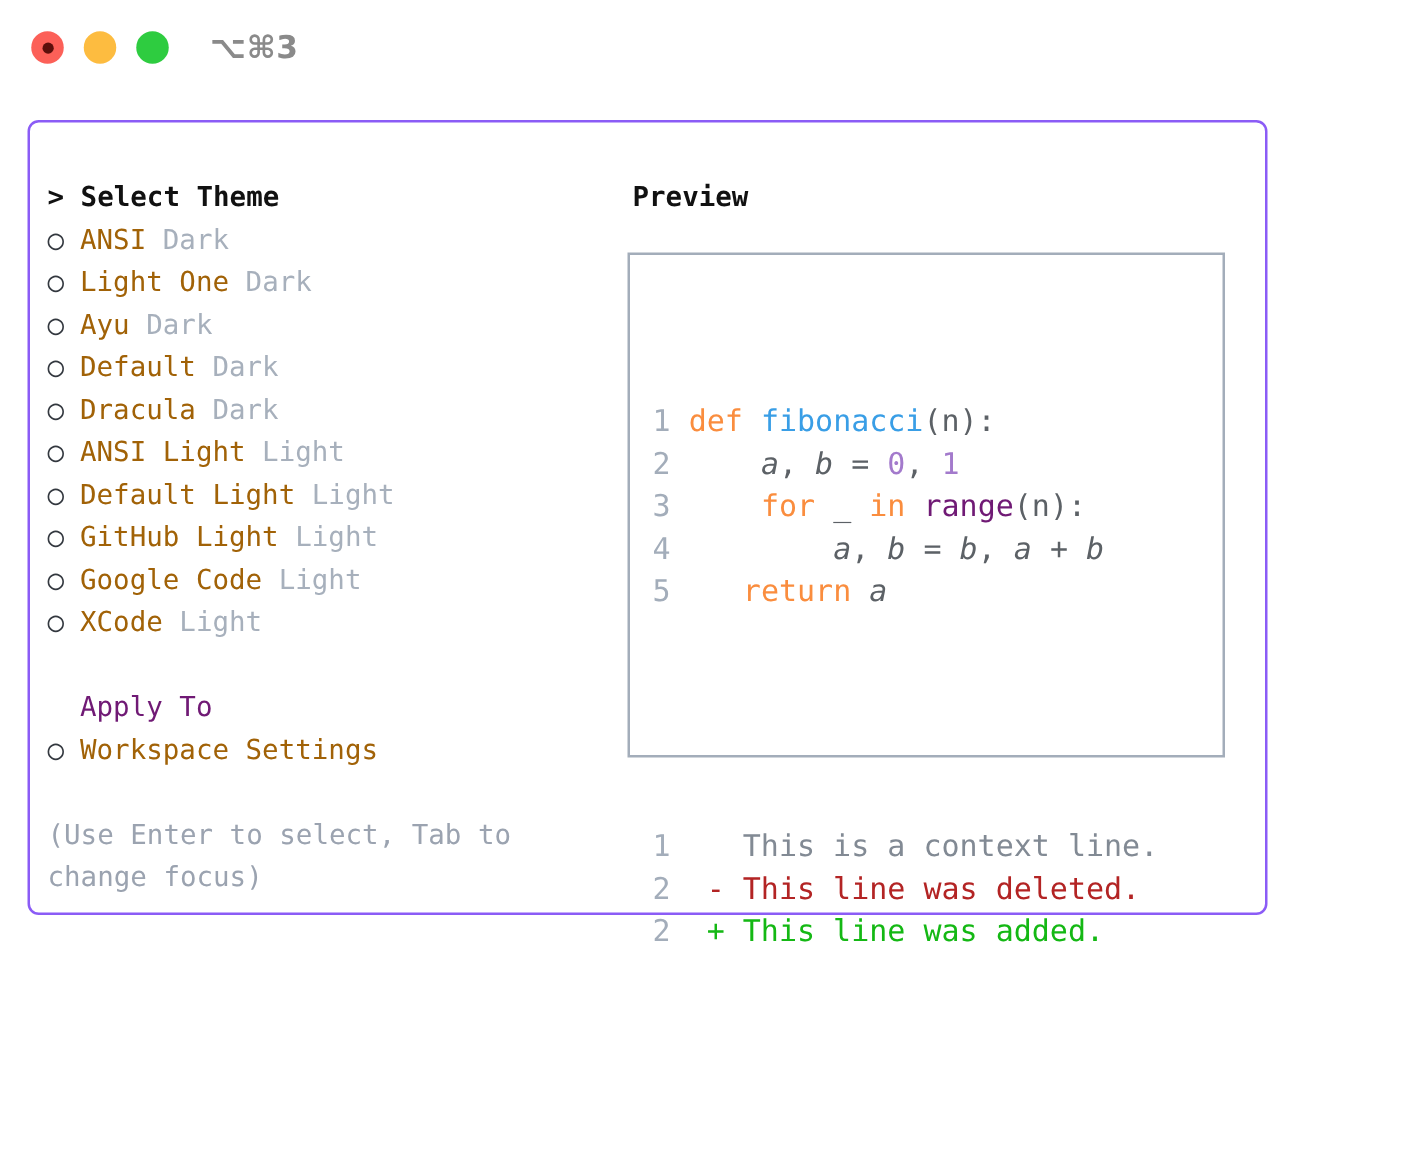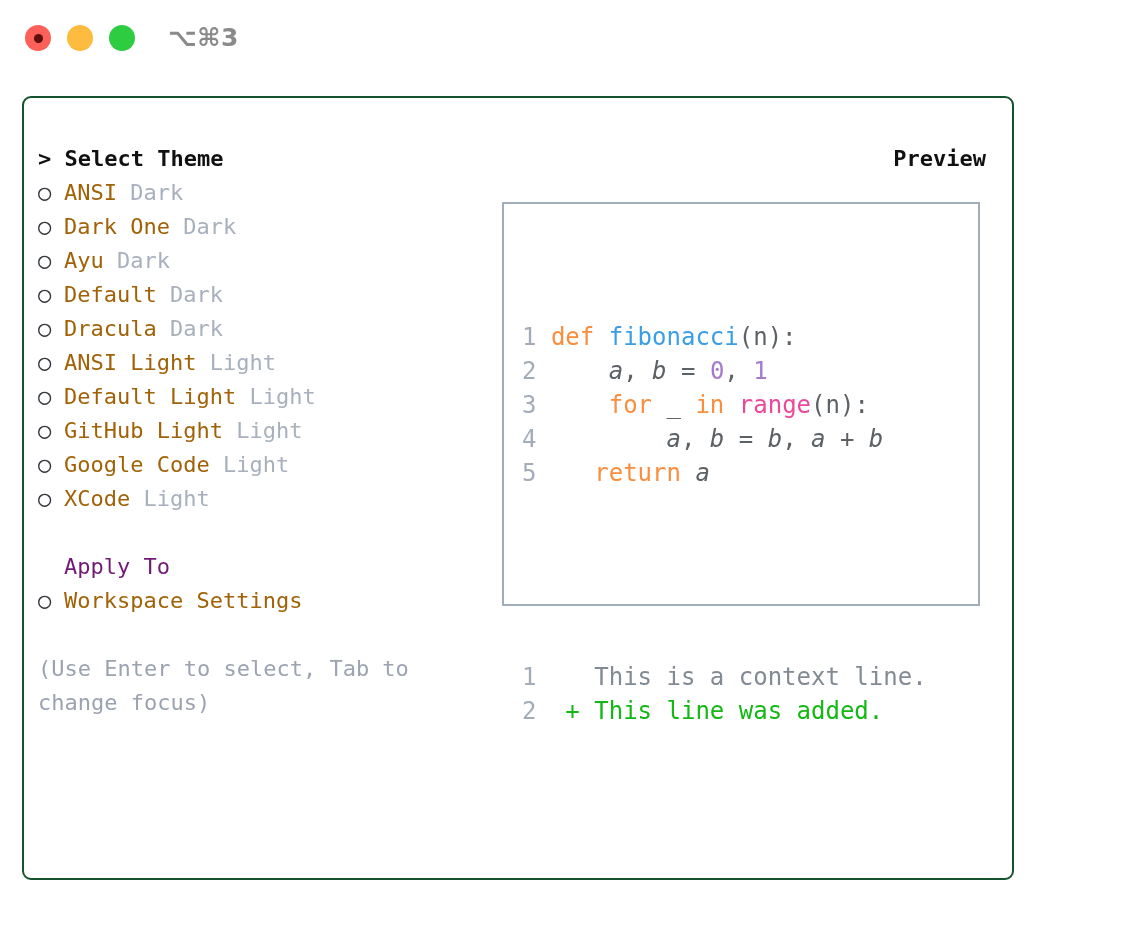--- a/index.html
+++ b/index.html
@@ -68,39 +68,38 @@
     letter-spacing: 0.5px;
     line-height: 30px;
   }
 
   
   .panel {
     position: absolute;
     left: 22px;
     top: 96px;
     width: 992px;
-    height: 784px;
-    border: 2px solid #14532d;
+    height: 636px;
+    border: 2px solid #8b5cf6;
     border-radius: 9px;
     box-sizing: border-box;
     background: #ffffff;
   }
 
   .col-left {
     position: absolute;
     left: 14px;
     top: 44px;
     width: 450px;
   }
   .col-right {
     position: absolute;
-    left: 462px;
+    left: 482px;
     top: 44px;
     width: 500px;
-    text-align: right;
   }
 
   
   .mono {
     font-family: "DejaVu Sans Mono", "Liberation Mono", monospace;
     font-size: 22px;
     line-height: 34px;
     white-space: pre;
   }
   .hdr {
@@ -154,21 +153,21 @@
   }
   .ln {
     color: #A3ADBA;
   }
   .blank-line { height: 34px; }
 
   
   .t-kw    { color: #FA8D3E; }
   .t-fn    { color: #399EE6; }
   .t-num   { color: #A37ACC; }
-  .t-call  { color: #ec4899; text-align: right; }
+  .t-call  { color: #701a75; text-align: right; }
   .t-punct { color: #5C6166; }
   .t-var   { color: #5C6166; font-style: italic; }
   .t-plain { color: #5C6166; }
 
   .d-ctx { color: #828A94; }
   .d-del { color: #B32424; }
   .d-add { color: #14B814; }
 </style>
 </head>
 <body>
@@ -183,21 +182,21 @@
     </div>
     <div class="shortcut">⌥⌘3</div>
   </div>
 
   <div class="panel">
 
     <div class="col-left">
       <div class="mono hdr row">&gt; Select Theme</div>
       <div id="theme-list">
           <div class="mono row"><span class="bullet bul-off">○</span><span class="name-dark">ANSI</span><span class="variant"> Dark</span></div>
-          <div class="mono row"><span class="bullet bul-off">○</span><span class="name-dark">Dark One</span><span class="variant"> Dark</span></div>
+          <div class="mono row"><span class="bullet bul-off">○</span><span class="name-dark">Light One</span><span class="variant"> Dark</span></div>
           <div class="mono row"><span class="bullet bul-off">○</span><span class="name-dark">Ayu</span><span class="variant"> Dark</span></div>
           <div class="mono row"><span class="bullet bul-off">○</span><span class="name-dark">Default</span><span class="variant"> Dark</span></div>
           <div class="mono row"><span class="bullet bul-off">○</span><span class="name-dark">Dracula</span><span class="variant"> Dark</span></div>
           <div class="mono row"><span class="bullet bul-off">○</span><span class="name-dark">ANSI Light</span><span class="variant"> Light</span></div>
           <div class="mono row"><span class="bullet bul-off">○</span><span class="name-dark">Default Light</span><span class="variant"> Light</span></div>
           <div class="mono row"><span class="bullet bul-off">○</span><span class="name-dark">GitHub Light</span><span class="variant"> Light</span></div>
           <div class="mono row"><span class="bullet bul-off">○</span><span class="name-dark">Google Code</span><span class="variant"> Light</span></div>
           <div class="mono row"><span class="bullet bul-off">○</span><span class="name-dark">XCode</span><span class="variant"> Light</span></div>
         </div>
 
@@ -214,18 +213,18 @@
     </div>
 
     <div class="col-right">
       <div class="mono hdr row">Preview</div>
     </div>
 
     <div class="preview-box">
       <div class="code">
         <div id="code-lines"><div><span class="ln">1</span><span class="t-plain"> </span><span class="t-kw">def </span><span class="t-fn">fibonacci</span><span class="t-punct">(n):</span></div><div><span class="ln">2</span><span class="t-plain"> </span><span class="t-plain">    </span><span class="t-var">a</span><span class="t-punct">, </span><span class="t-var">b</span><span class="t-punct"> = </span><span class="t-num">0</span><span class="t-punct">, </span><span class="t-num">1</span></div><div><span class="ln">3</span><span class="t-plain"> </span><span class="t-plain">    </span><span class="t-kw">for</span><span class="t-punct"> _ </span><span class="t-kw">in</span><span class="t-plain"> </span><span class="t-call">range</span><span class="t-punct">(n):</span></div><div><span class="ln">4</span><span class="t-plain"> </span><span class="t-plain">        </span><span class="t-var">a</span><span class="t-punct">, </span><span class="t-var">b</span><span class="t-punct"> = </span><span class="t-var">b</span><span class="t-punct">, </span><span class="t-var">a</span><span class="t-punct"> + </span><span class="t-var">b</span></div><div><span class="ln">5</span><span class="t-plain"> </span><span class="t-plain">   </span><span class="t-kw">return</span><span class="t-plain"> </span><span class="t-var">a</span></div></div>
         <div class="blank-line"></div>
-        <div id="diff-lines"><div><span class="ln">1</span><span class="d-ctx">    </span><span class="d-ctx">This is a context line.</span></div><div><span class="ln">2</span><span class="d-add">  + </span><span class="d-add">This line was added.</span></div></div>
+        <div id="diff-lines"><div><span class="ln">1</span><span class="d-ctx">    </span><span class="d-ctx">This is a context line.</span></div><div><span class="ln">2</span><span class="d-del">  - </span><span class="d-del">This line was deleted.</span></div><div><span class="ln">2</span><span class="d-add">  + </span><span class="d-add">This line was added.</span></div></div>
       </div>
     </div>
 
   </div>
 </div>
 
 </body></html>

